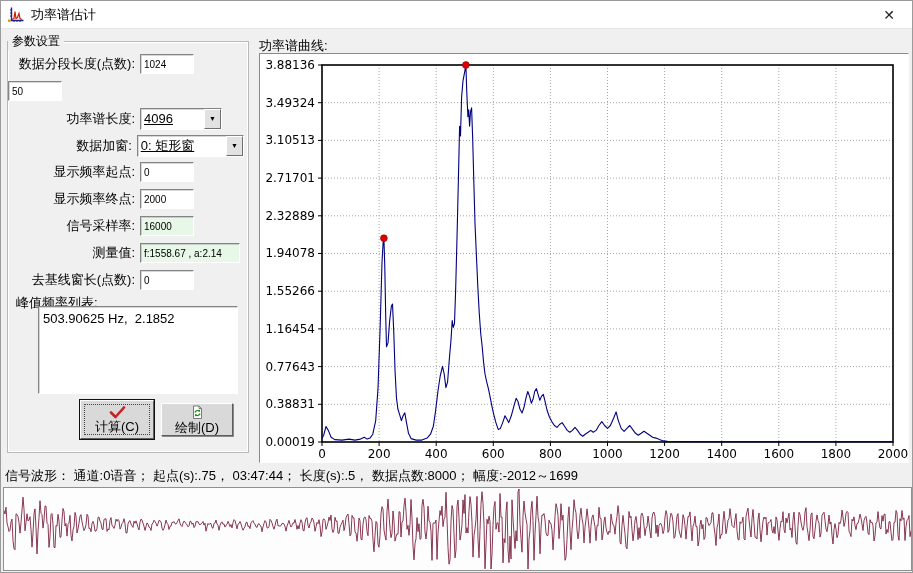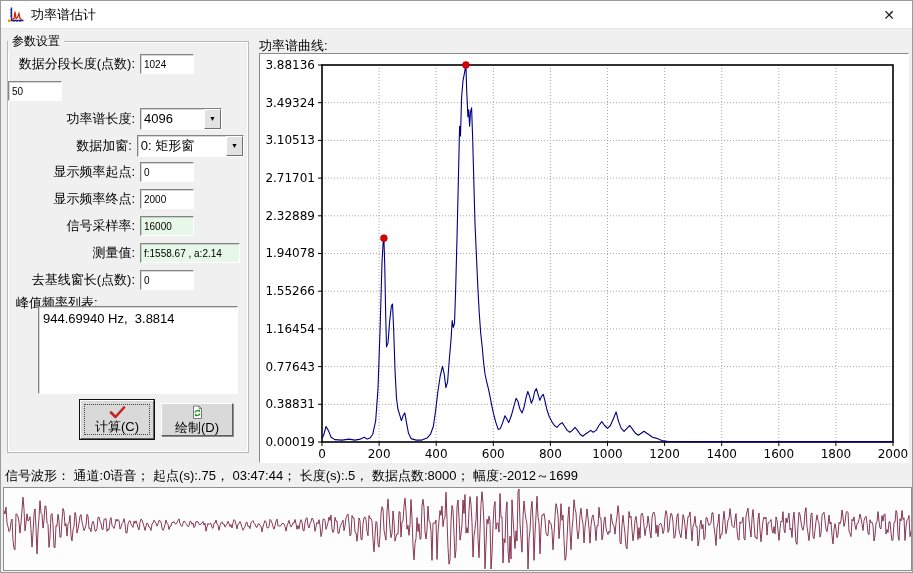--- a/index.html
+++ b/index.html
@@ -24,21 +24,21 @@
   .tb { height:20px; width:54px; background:#fff; font-size:10px; padding:1px 3px; outline:none;
     border-top:1px solid #848484; border-left:1px solid #848484;
     border-bottom:1px solid #ffffff; border-right:1px solid #ffffff;
     box-shadow:inset 1px 1px 0 rgba(90,90,90,.25); font-family:inherit; color:#000; }
   .tb.green { background:#e8f8e8; }
   .tb.wide { width:100px; }
   .combo { display:flex; height:22px; background:#fff;
     border-top:1px solid #848484; border-left:1px solid #848484;
     border-bottom:1px solid #ffffff; border-right:1px solid #ffffff;
     box-shadow:inset 1px 1px 0 rgba(90,90,90,.25); }
-  .combo .combo-value { flex:1; font-size:13px; line-height:20px; padding:0 3px; white-space:nowrap; overflow:hidden; }
+  .combo .combo-value { flex:1; font-size:13px; line-height:20px; padding:0 3px; white-space:nowrap; overflow:hidden;text-decoration:underline; }
   .combo .combo-arrow { width:17px; background:#e2e2e2; border:1px solid; border-color:#ffffff #6f6f6f #6f6f6f #ffffff;
     font-size:7px; line-height:18px; text-align:center; color:#000; cursor:default; }
   .combo.w80 { width:82px; } .combo.w100 { width:110px; }
   #peak-list-label { position:absolute; left:8px; top:252px; font-size:13px; }
   #peak-listbox { position:absolute; left:30px; top:264px; width:200px; height:88px; background:#fff;
     border-top:1px solid #848484; border-left:1px solid #848484;
     border-bottom:1px solid #ffffff; border-right:1px solid #ffffff;
     box-shadow:inset 1px 1px 0 rgba(90,90,90,.25); padding:2px 0 0 4px; overflow:hidden; }
   .peak-item { font-size:13px; line-height:19px; white-space:pre; }
   
@@ -117,21 +117,21 @@
         <input class="tb green wide" readonly="" value="f:1558.67 , a:2.14" style="">
       </div>
       <div class="param-row">
         <span class="param-label">去基线窗长(点数):</span>
         <input class="tb" readonly="" value="0" style="">
       </div>
     </div>
 
     <span id="peak-list-label">峰值频率列表:</span>
     <div id="peak-listbox">
-      <div class="peak-item">944.69940 Hz,  3.8814</div>
+      <div class="peak-item">503.90625 Hz,  2.1852</div>
     </div>
 
     <div id="draw-button" class="push-btn">
       <svg width="14" height="15" viewBox="0 0 14 15">
         <path d="M3.5 1 H9 L11.5 3.5 V13.5 H3.5 Z" fill="#fff" stroke="#7a7a7a" stroke-width="1"></path>
         <path d="M9 1 V3.5 H11.5" fill="none" stroke="#7a7a7a" stroke-width="1"></path>
         <path d="M5 7.5 a2.6 2.6 0 0 1 4.6 -1" stroke="#189818" stroke-width="1.3" fill="none"></path>
         <path d="M10.2 4.6 L9.8 7 L7.8 5.6 Z" fill="#189818"></path>
         <path d="M10 8.5 a2.6 2.6 0 0 1 -4.6 1" stroke="#189818" stroke-width="1.3" fill="none"></path>
         <path d="M4.8 11.4 L5.2 9 L7.2 10.4 Z" fill="#189818"></path>

